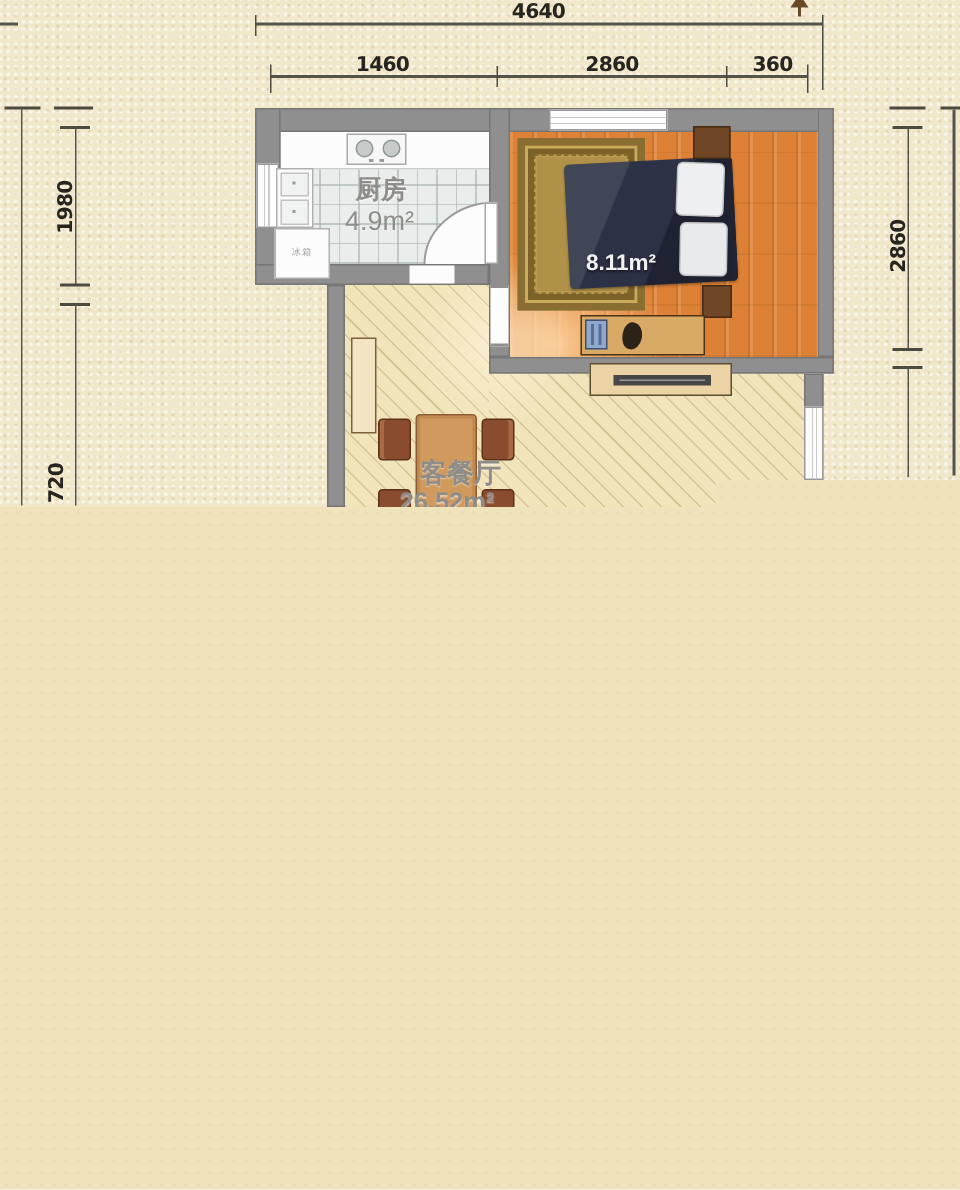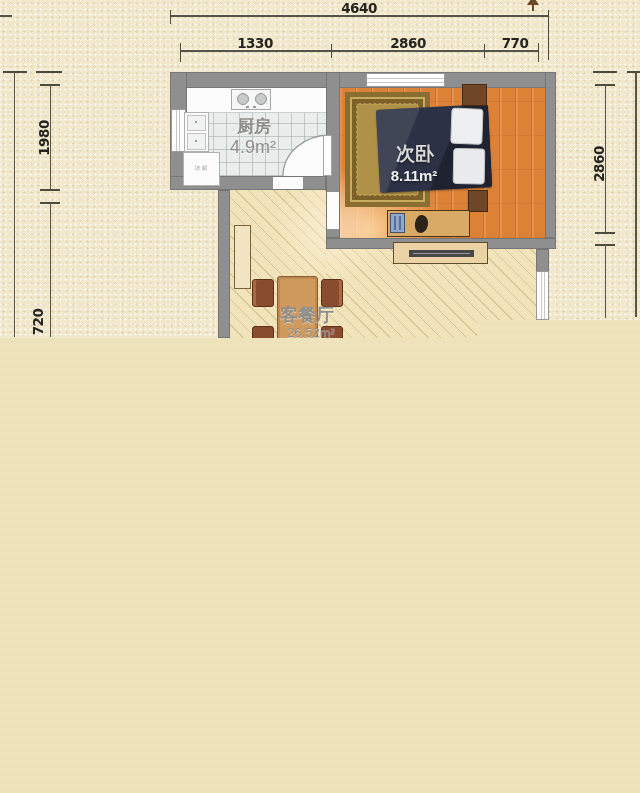--- a/index.html
+++ b/index.html
@@ -50,23 +50,23 @@
   <div class="dline" style="left:170px;top:15px;width:378px;height:1.5px;"></div>
   <div class="tick" style="left:169.5px;top:10px;width:1.5px;height:14px;"></div>
   <div class="tick" style="left:547.5px;top:10px;width:1.5px;height:50px;"></div>
   <div class="dimlabel" style="left:324px;top:0px;width:70px;">4640</div>
 
   <div class="dline" style="left:180px;top:50px;width:358px;height:1.5px;"></div>
   <div class="tick" style="left:179.5px;top:43px;width:1.5px;height:19px;"></div>
   <div class="tick" style="left:330.5px;top:44px;width:1.5px;height:14px;"></div>
   <div class="tick" style="left:483.5px;top:44px;width:1.5px;height:14px;"></div>
   <div class="tick" style="left:537.5px;top:43px;width:1.5px;height:19px;"></div>
-  <div class="dimlabel" style="left:225px;top:35px;width:60px;">1330</div>
+  <div class="dimlabel" style="left:225px;top:35px;width:60px;">1460</div>
   <div class="dimlabel" style="left:378px;top:35px;width:60px;">2860</div>
-  <div class="dimlabel" style="left:489px;top:35px;width:52px;">770</div>
+  <div class="dimlabel" style="left:489px;top:35px;width:52px;">360</div>
 
   <div class="abs" style="left:526px;top:-4px;width:14px;height:16px;">
     <div class="abs" style="left:1px;top:0;width:0;height:0;border-left:6px solid transparent;border-right:6px solid transparent;border-bottom:9px solid #6a4a26;"></div>
     <div class="abs" style="left:6px;top:8px;width:2px;height:7px;background:#6a4a26;"></div>
   </div>
 
   <div class="tick" style="left:3px;top:71px;width:24px;height:1.5px;"></div>
   <div class="dline" style="left:13.5px;top:72px;width:1.5px;height:265px;"></div>
   <div class="tick" style="left:36px;top:71px;width:26px;height:1.5px;"></div>
   <div class="tick" style="left:40px;top:84px;width:20px;height:1.5px;"></div>
@@ -165,22 +165,21 @@
 
   <div class="box" style="left:252px;top:279px;width:22px;height:28px;background:#8a4c2e;border:1px solid #5d3018;border-radius:3px;box-shadow:inset 3px 0 0 #a86a44;"></div>
   <div class="box" style="left:321px;top:279px;width:22px;height:28px;background:#8a4c2e;border:1px solid #5d3018;border-radius:3px;box-shadow:inset -3px 0 0 #a86a44;"></div>
   <div class="box" style="left:252px;top:326px;width:22px;height:22px;background:#8a4c2e;border:1px solid #5d3018;border-radius:3px;"></div>
   <div class="box" style="left:321px;top:326px;width:22px;height:22px;background:#8a4c2e;border:1px solid #5d3018;border-radius:3px;"></div>
   <div class="box" style="left:277px;top:276px;width:41px;height:66px;background:#d09a5e;border:1px solid #8a5a33;border-radius:3px;box-shadow:inset 0 0 0 2px #c08a4e;"></div>
 
   <div class="roomlabel" style="left:214px;top:115px;width:80px;font-size:17px;">厨房</div>
   <div class="roomlabel" style="left:213px;top:137px;width:80px;font-size:18px;font-weight:normal;">4.9m²</div>
 
-  <div class="roomlabel" style="left:375px;top:141px;width:80px;font-size:19px;color:#d9d9d9;text-shadow:0 1px 2px rgba(0,0,0,.55);">次卧</div>
   <div class="roomlabel" style="left:374px;top:167px;width:80px;font-size:15px;color:#f2f2f2;text-shadow:0 1px 2px rgba(0,0,0,.55);">8.11m²</div>
 
   <div class="roomlabel" style="left:267px;top:303px;width:80px;font-size:18px;">客餐厅</div>
-  <div class="roomlabel" style="left:271px;top:325px;width:80px;font-size:13px;font-weight:normal;">26.52m²</div>
+  <div class="roomlabel" style="left:258px;top:325px;width:80px;font-size:17px;font-weight:bold;">26.52m²</div>
 
   <div class="flat" style="left:477px;top:320px;width:163px;height:19px;"></div>
   <div class="flat" style="left:0;top:338px;width:640px;height:455px;"></div>
 
 </div>
 
 </body></html>

